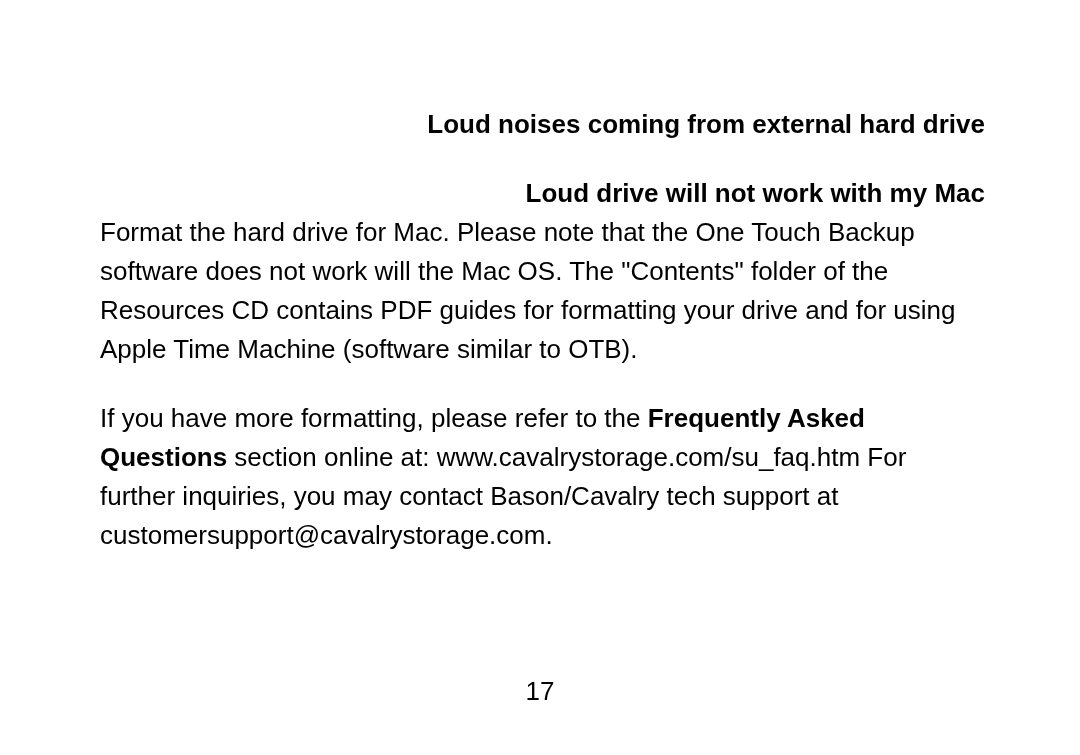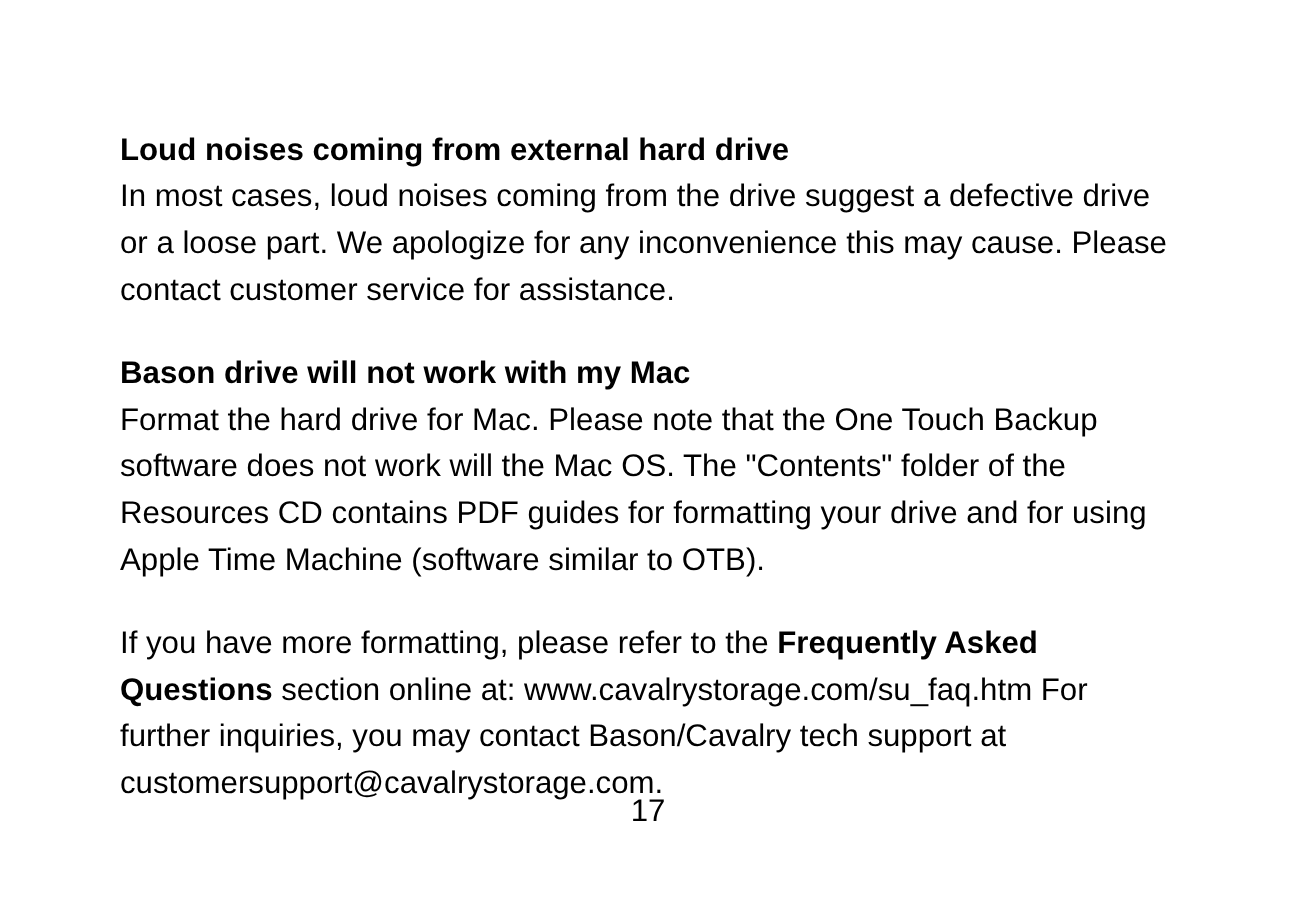--- a/index.html
+++ b/index.html
@@ -18,50 +18,50 @@
     padding: 105px 95px 0 100px;
     position: relative;
   }
   .section {
     margin-bottom: 30px;
   }
   .heading {
     font-weight: bold;
     font-size: 26px;
     line-height: 1.5;
+    text-align: right;
   }
   .body-text {
     font-size: 26px;
     line-height: 1.5;
     font-weight: normal;
   }
   .inline-bold {
     font-weight: bold;
   }
   .page-number {
     position: absolute;
-    bottom: 64px;
+    bottom: 48px;
     left: 0;
     width: 100%;
     text-align: center;
     font-size: 26px;
   }
 </style>
 </head>
 <body>
 
 <div class="page">
 
   <div class="section">
     <div class="heading">Loud noises coming from external hard drive</div>
-    <div class="body-text">In most cases, loud noises coming from the drive suggest a defective drive or a loose part. We apologize for any inconvenience this may cause. Please contact customer service for assistance.</div>
   </div>
 
   <div class="section">
-    <div class="heading">Bason drive will not work with my Mac</div>
+    <div class="heading">Loud drive will not work with my Mac</div>
     <div class="body-text">Format the hard drive for Mac. Please note that the One Touch Backup software does not work will the Mac OS. The "Contents" folder of the Resources CD contains PDF guides for formatting your drive and for using Apple Time Machine (software similar to OTB).</div>
   </div>
 
   <div class="body-text">
     <span>If you have more formatting, please refer to the </span><span class="inline-bold">Frequently Asked Questions</span><span> section online at: www.cavalrystorage.com/su_faq.htm  For further inquiries, you may contact Bason/Cavalry tech support at customersupport@cavalrystorage.com.</span>
   </div>
 
   <div class="page-number">17</div>
 
 </div>

